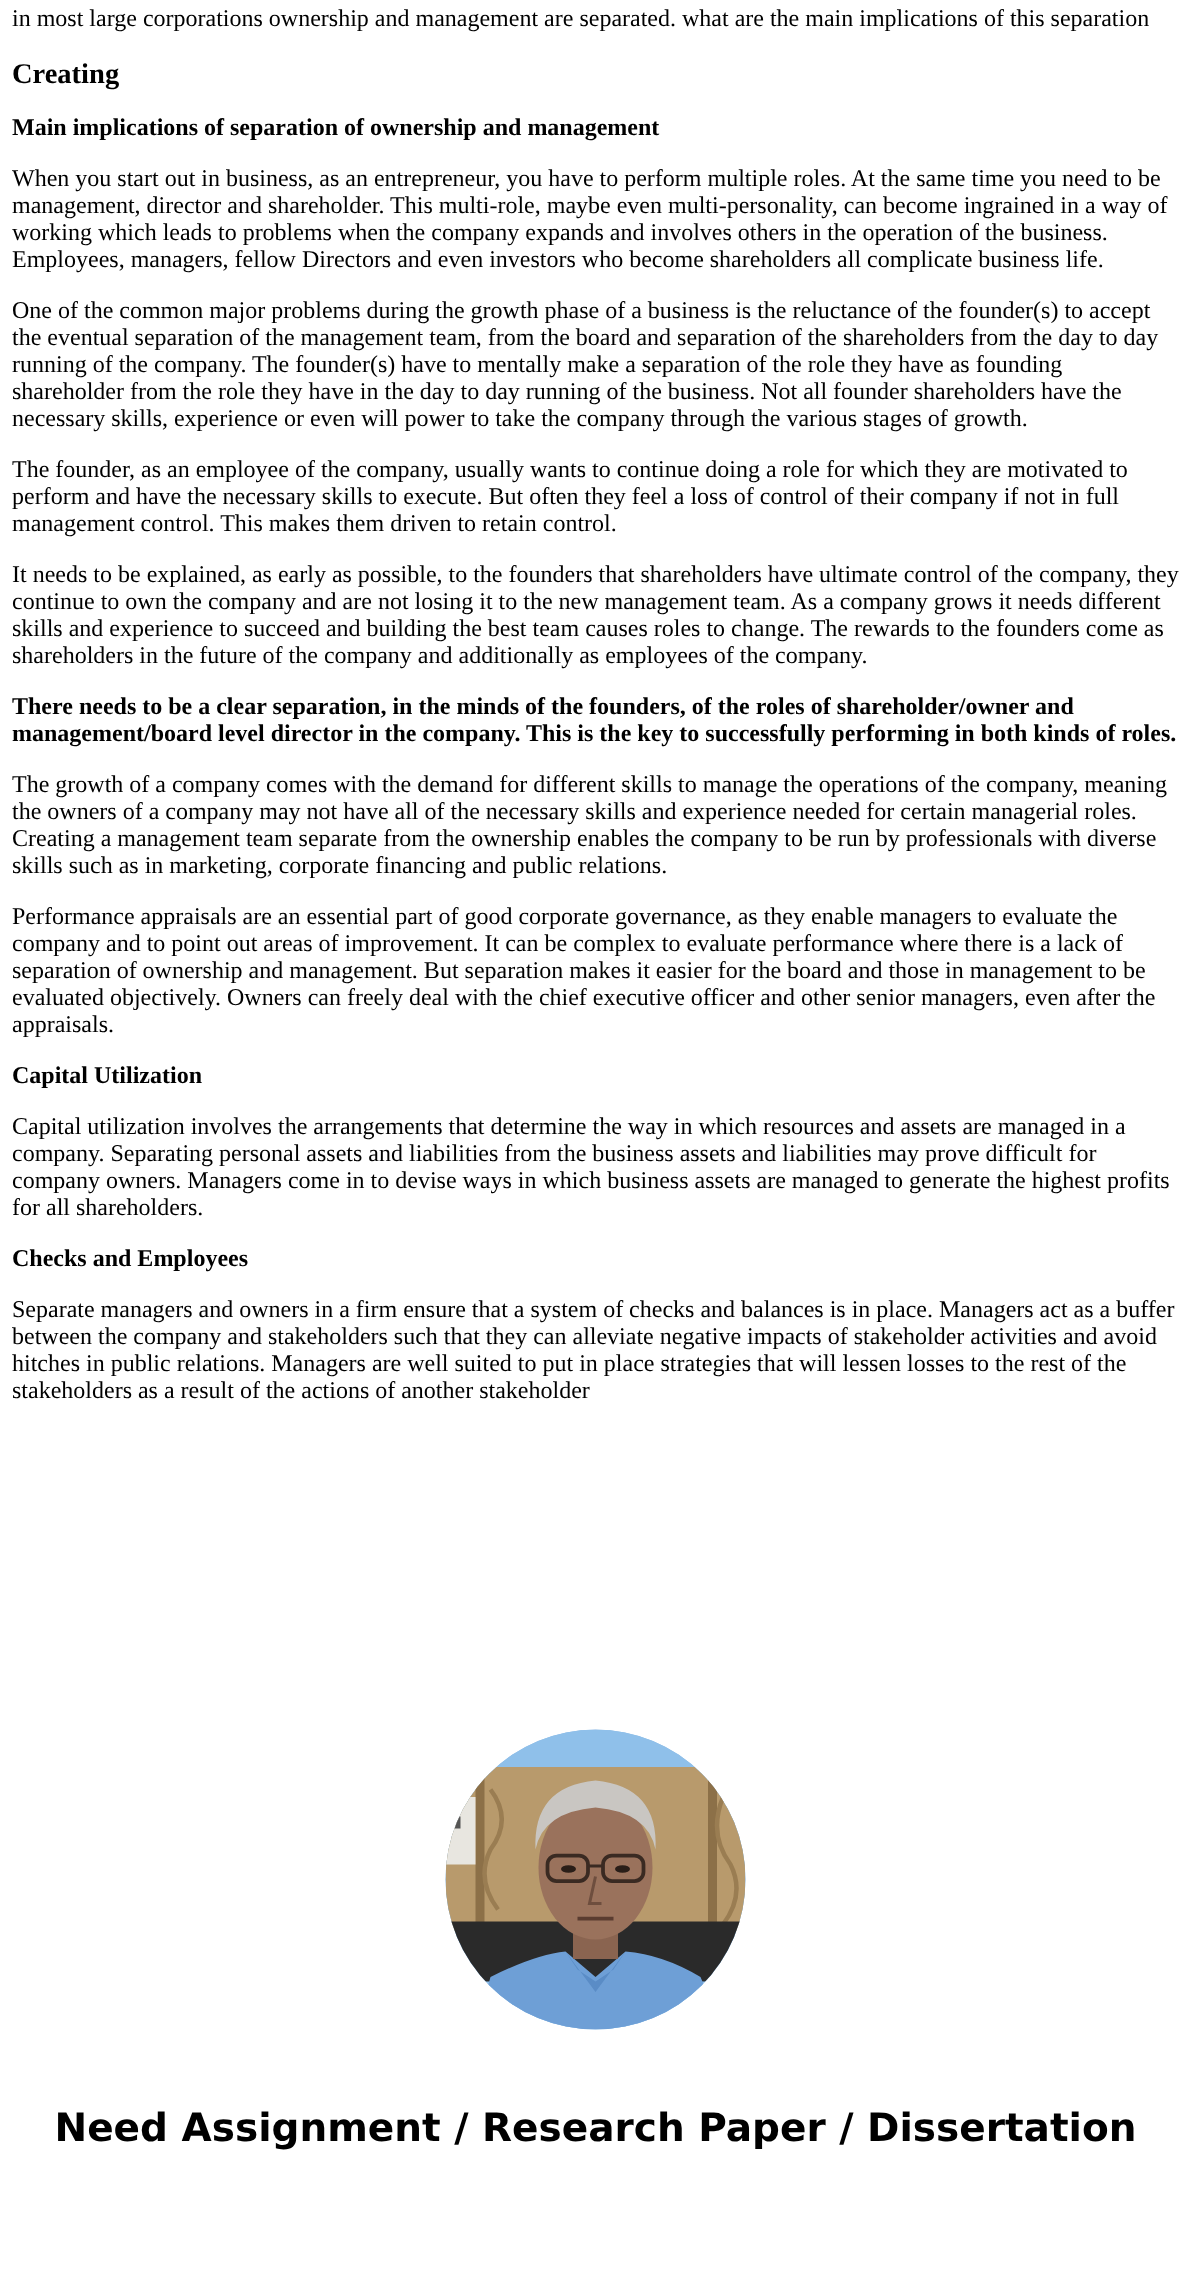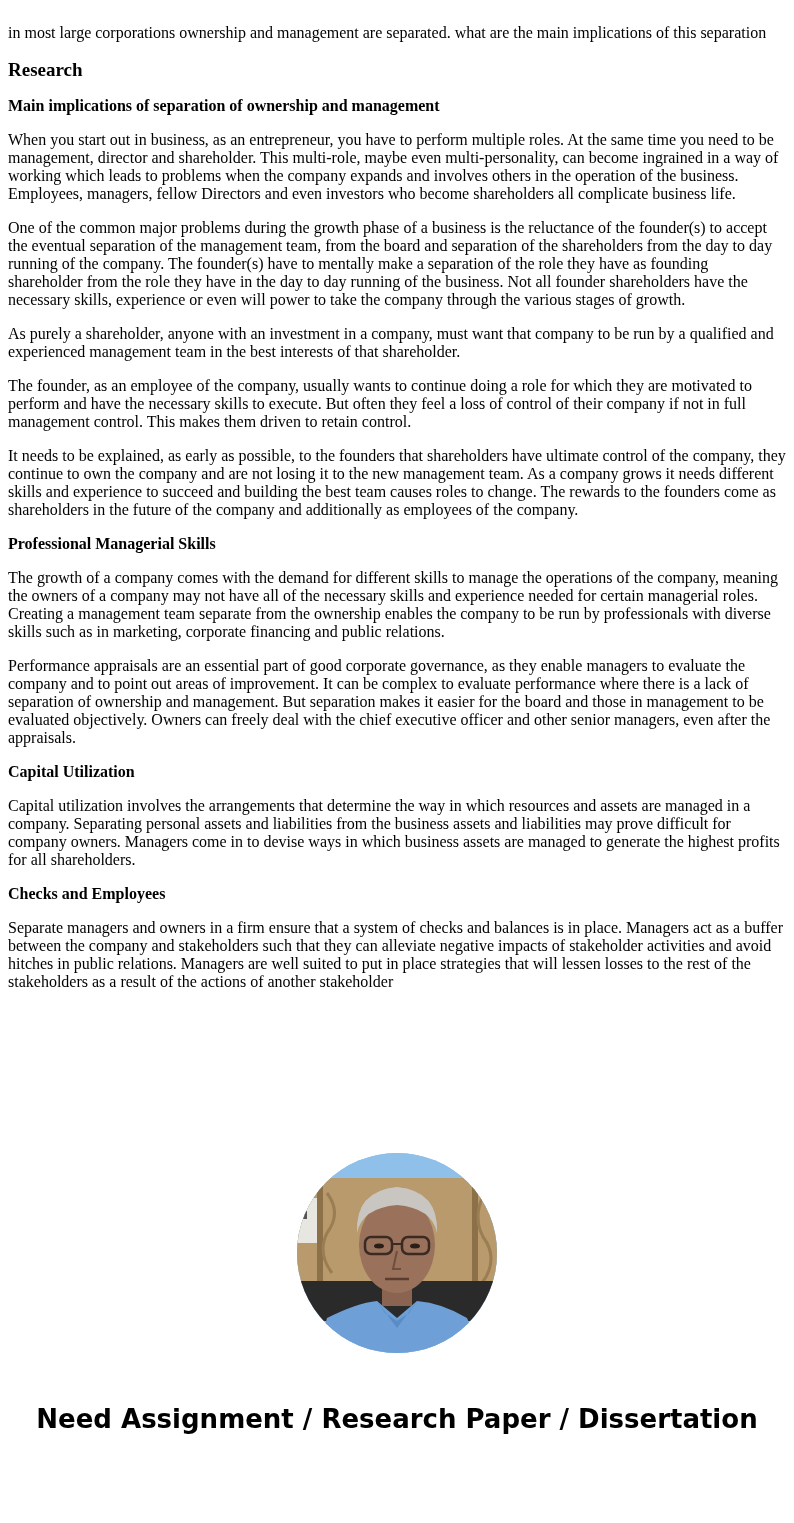--- a/index.html
+++ b/index.html
@@ -6,21 +6,21 @@
     body {
       width: 794px;
       height: 1523px;
       overflow: hidden;
       font-family: "Liberation Serif", "DejaVu Serif", serif;
       font-size: 16px;
       line-height: 18px;
       color: #000000;
     }
     .wrap { padding: 0 8px; }
-    .question { margin: 24px 0 0 0; }
+    .question { margin: 4px 0 0 0; }
     h2.solution {
       font-size: 19px;
       font-weight: bold;
       margin: 17px 0 0 0;
       line-height: 22px;
     }
     p { margin: 16px 0 0 0; }
     p.first-after-h { }
     .bold { font-weight: bold; }
     .photo-wrap {
@@ -46,33 +46,32 @@
       line-height: 30px;
       color: #000000;
     }
   </style>
 </head>
 <body>
 
 <div class="wrap">
   <div class="question">in most large corporations ownership and management are separated. what are the main implications of this separation</div>
 
-  <h2 class="solution">Research</h2>
+  <h2 class="solution">Creating</h2>
 
   <p class="bold first-after-h">Main implications of  separation of ownership and management</p>
 
   <p>When you start out in business, as an entrepreneur, you have to perform multiple roles. At the same time you need to be management, director and shareholder. This multi-role, maybe even multi-personality, can become ingrained in a way of working which leads to problems when the company expands and involves others in the operation of the business. Employees, managers, fellow Directors and even investors who become shareholders all complicate business life.</p>
   <p>One of the common major problems during the growth phase of a business is the reluctance of the founder(s) to accept the eventual separation of the management team, from the board and separation of the shareholders from the day to day running of the company. The founder(s) have to mentally make a separation of the role they have as founding shareholder from the role they have in the day to day running of the business. Not all founder shareholders have the necessary skills, experience or even will power to take the company through the various stages of growth.</p>
-  <p>As purely a shareholder, anyone with an investment in a company, must want that company to be run by a qualified and experienced management team in the best interests of that shareholder.</p>
   <p>The founder, as an employee of the company, usually wants to continue doing a role for which they are motivated to perform and have the necessary skills to execute. But often they feel a loss of control of their company if not in full management control. This makes them driven to retain control.</p>
   <p>It needs to be explained, as early as possible, to the founders that shareholders have ultimate control of the company, they continue to own the company and are not losing it to the new management team. As a company grows it needs different skills and experience to succeed and building the best team causes roles to change. The rewards to the founders come as shareholders in the future of the company and additionally as employees of the company.</p>
 
+  <p class="bold">There needs to be a clear separation, in the minds of the founders, of the roles of shareholder/owner and management/board level director in the company. This is the key to successfully performing in both kinds of roles.</p>
 
 
-  <p class="bold">Professional Managerial Skills</p>
   <p>The growth of a company comes with the demand for different skills to manage the operations of the company, meaning the owners of a company may not have all of the necessary skills and experience needed for certain managerial roles. Creating a management team separate from the ownership enables the company to be run by professionals with diverse skills such as in marketing, corporate financing and public relations.</p>
 
   <p>Performance appraisals are an essential part of good corporate governance, as they enable managers to evaluate the company and to point out areas of improvement. It can be complex to evaluate performance where there is a lack of separation of ownership and management. But separation makes it easier for the board and those in management to be evaluated objectively. Owners can freely deal with the chief executive officer and other senior managers, even after the appraisals.</p>
 
   <p class="bold">Capital Utilization</p>
   <p>Capital utilization involves the arrangements that determine the way in which resources and assets are managed in a company. Separating personal assets and liabilities from the business assets and liabilities may prove difficult for company owners. Managers come in to devise ways in which business assets are managed to generate the highest profits for all shareholders.</p>
 
   <p class="bold">Checks and Employees</p>
   <p>Separate managers and owners in a firm ensure that a system of checks and balances is in place. Managers act as a buffer between the company and stakeholders such that they can alleviate negative impacts of stakeholder activities and avoid hitches in public relations. Managers are well suited to put in place strategies that will lessen losses to the rest of the stakeholders as a result of the actions of another stakeholder</p>
 </div>

